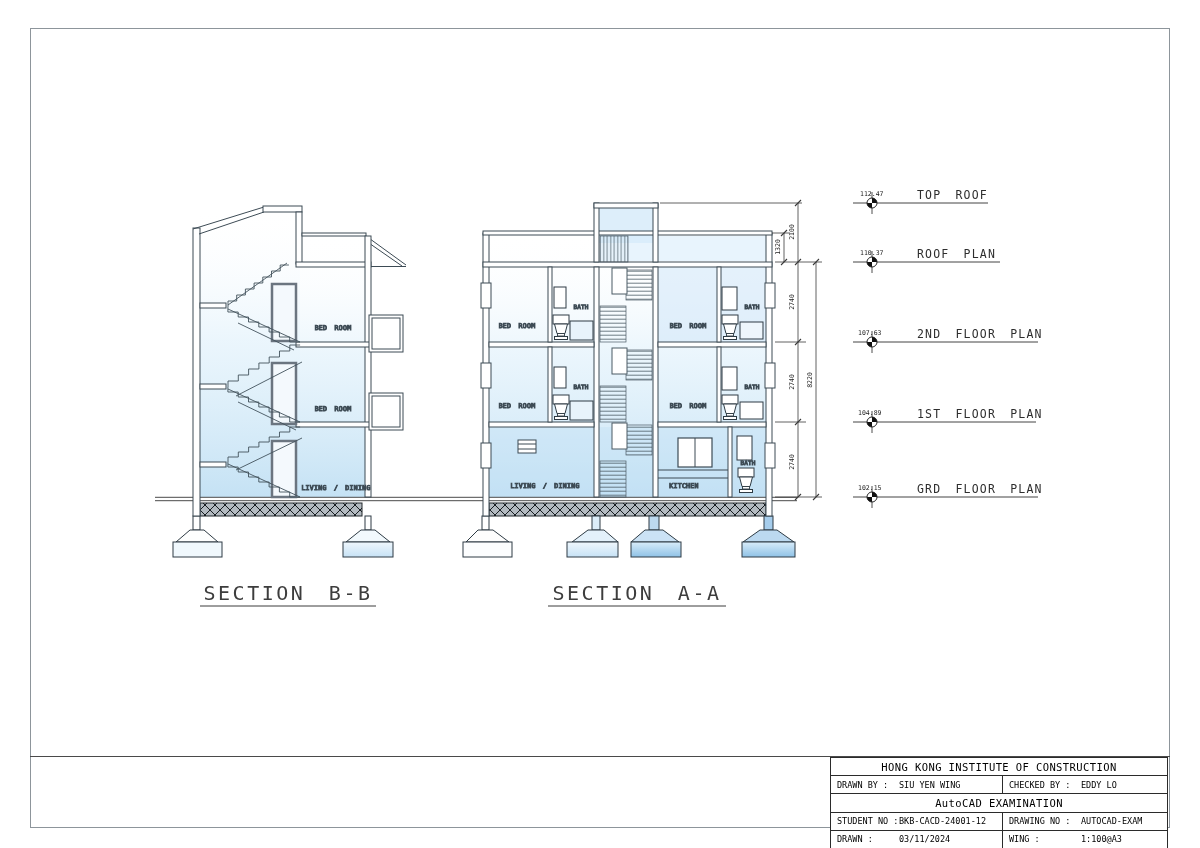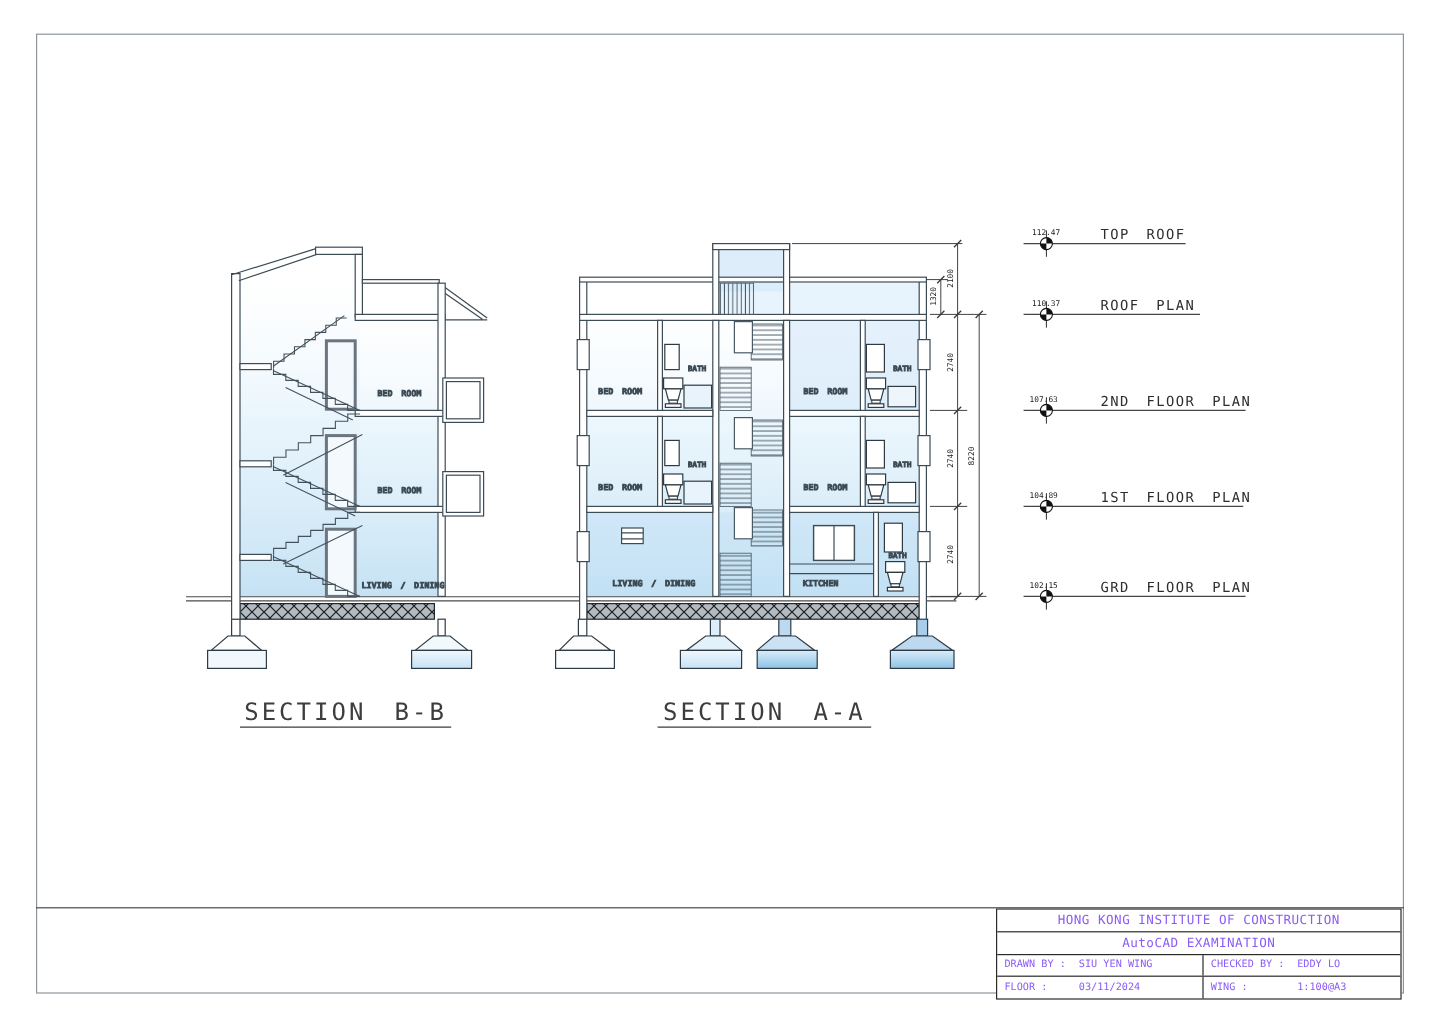--- a/index.html
+++ b/index.html
@@ -11,23 +11,23 @@
         border-top:1px solid #4a4a4a;}
   svg{position:absolute;left:0;top:0;}
   svg text{font-family:"DejaVu Sans Mono", monospace;fill:#1c1c1c;}
   .room-lbl{font-size:6.5px;word-spacing:3px;letter-spacing:.3px;}
   .bath-lbl{font-size:6px;letter-spacing:.2px;}
   .lvl-name{font-size:11.5px;letter-spacing:1.2px;fill:#2e2e2e;word-spacing:6px;}
   .lvl-num{font-size:6.5px;}
   .dim-num{font-size:6.5px;}
   .sec-title{font-size:20px;letter-spacing:2.5px;word-spacing:9px;fill:#3d3d3d;}
   
-  #title-block{position:absolute;left:830px;top:757px;width:338px;height:76px;
+  #title-block{position:absolute;left:830px;top:757px;width:338px;height:92px;
         background:#fff;border:1px solid #2b2b2b;box-sizing:border-box;
-        display:flex;flex-direction:column;color:#8b5cf6;}
+        display:flex;flex-direction:column;color:#000000;}
   .tb-row{flex:1;display:flex;align-items:center;border-top:1px solid #2b2b2b;min-height:0;}
   .tb-row:first-child{border-top:none;}
   .tb-head{justify-content:center;font-size:10.5px;letter-spacing:.4px;}
   .tb-cell{display:flex;align-items:center;height:100%;box-sizing:border-box;font-size:8.5px;}
   .tb-cell.left{width:172px;border-right:1px solid #2b2b2b;}
   .tb-cell.right{flex:1;}
   .tb-label{padding-left:6px;width:62px;flex:none;white-space:nowrap;}
   .tb-cell.right .tb-label{width:72px;}
   .tb-value{white-space:nowrap;}
 </style>
@@ -312,36 +312,46 @@
       <line x1="200" y1="606" x2="376" y2="606" stroke="#3d3d3d" stroke-width="1"></line>
       <text class="sec-title" x="637" y="600" text-anchor="middle">SECTION A-A</text>
       <line x1="548" y1="606" x2="726" y2="606" stroke="#3d3d3d" stroke-width="1"></line>
     </g>
   </svg>
 
   <div id="title-block">
     <div class="tb-row tb-head">
       <span>HONG KONG INSTITUTE OF CONSTRUCTION</span>
     </div>
-    <div class="tb-row tb-head">
-      <span>AutoCAD EXAMINATION</span>
-    </div>
     <div class="tb-row">
       <div class="tb-cell left">
         <span class="tb-label">DRAWN BY :</span>
         <span class="tb-value">SIU YEN WING</span>
       </div>
       <div class="tb-cell right">
         <span class="tb-label">CHECKED BY :</span>
         <span class="tb-value">EDDY LO</span>
       </div>
     </div>
+    <div class="tb-row tb-head">
+      <span>AutoCAD EXAMINATION</span>
+    </div>
     <div class="tb-row">
       <div class="tb-cell left">
-        <span class="tb-label">FLOOR :</span>
+        <span class="tb-label">STUDENT NO :</span>
+        <span class="tb-value">BKB-CACD-24001-12</span>
+      </div>
+      <div class="tb-cell right">
+        <span class="tb-label">DRAWING NO :</span>
+        <span class="tb-value">AUTOCAD-EXAM</span>
+      </div>
+    </div>
+    <div class="tb-row">
+      <div class="tb-cell left">
+        <span class="tb-label">DRAWN :</span>
         <span class="tb-value">03/11/2024</span>
       </div>
       <div class="tb-cell right">
         <span class="tb-label">WING :</span>
         <span class="tb-value">1:100@A3</span>
       </div>
     </div>
   </div>
 </div>
 

